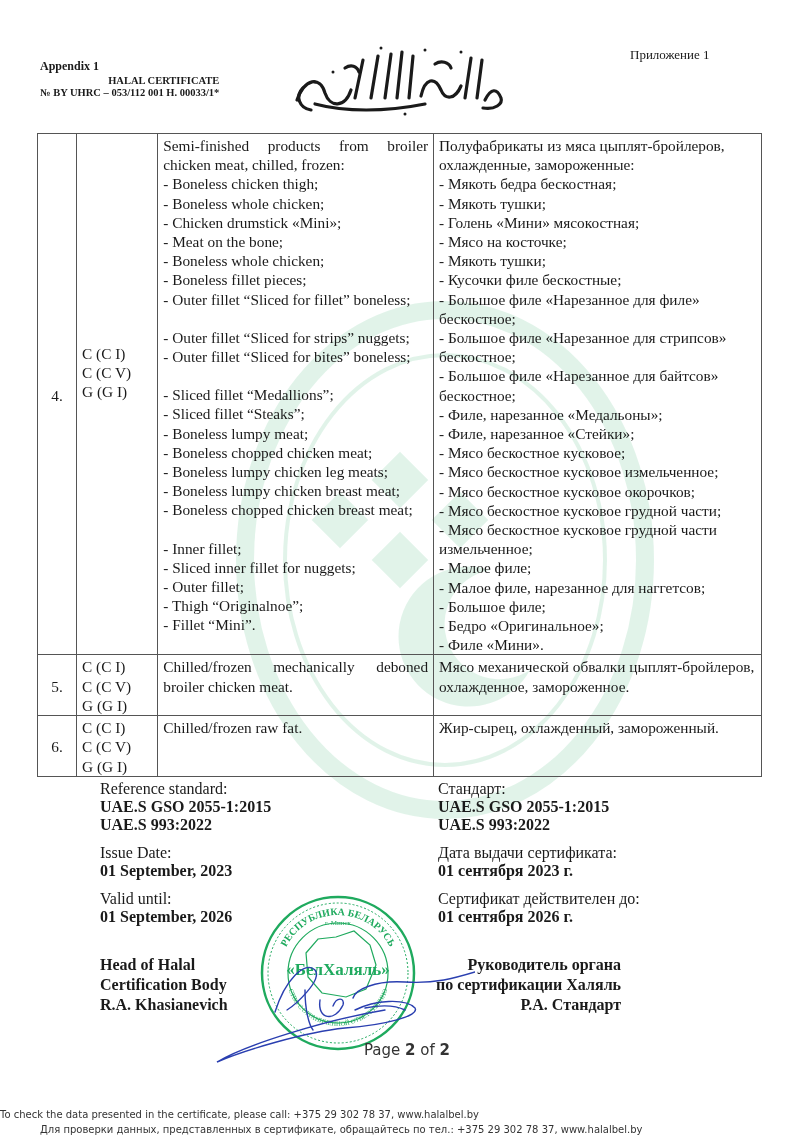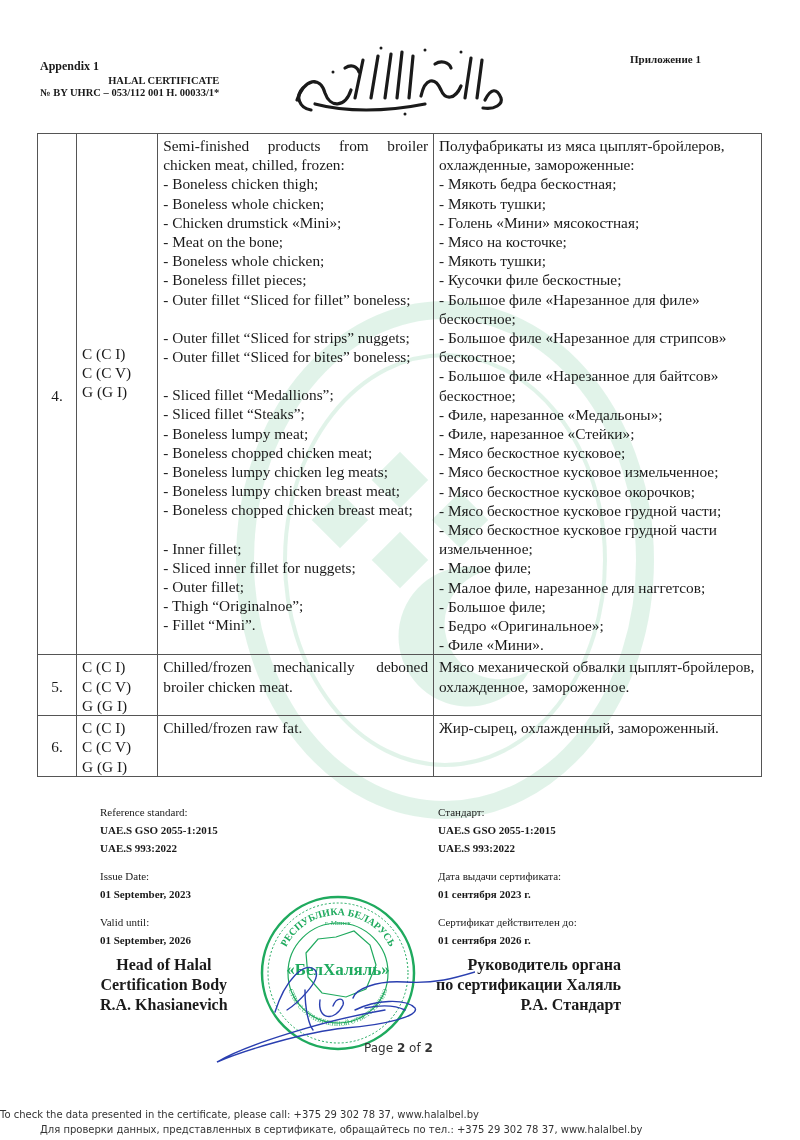--- a/index.html
+++ b/index.html
@@ -2,37 +2,37 @@
 <html><head>
 <meta charset="utf-8">
 <style>
   html, body { margin: 0; padding: 0; background: #ffffff; }
   body { width: 800px; height: 1140px; position: relative; overflow: hidden; color: #1a1a1a;
          font-family: "Liberation Serif", serif; }
   .abs { position: absolute; }
   .hdr-left { left: 40px; top: 57px; }
   .hdr-left .t1 { font-weight: bold; font-size: 12px; line-height: 18px; }
   .hdr-left .t2 { font-weight: bold; font-size: 10.5px; line-height: 12px; text-align: right; }
-  .hdr-right { left: 630px; top: 53px; font-weight: bold; font-size: 11px; }
+  .hdr-right { left: 630px; top: 47px; font-weight: normal; font-size: 13px; }
   .basmala { left: 285px; top: 38px; width: 225px; height: 80px; }
   .watermark { left: 230px; top: 270px; width: 430px; height: 580px; opacity: 0.13; }
   table.cert { position: absolute; left: 37px; top: 133px; width: 725px; border-collapse: collapse;
                font-size: 15.3px; line-height: 19.2px; }
   table.cert td { border: 1px solid #555; vertical-align: top; padding: 2px 5px 0 5px; }
   td.num { width: 28px; text-align: center; vertical-align: middle !important; }
   td.cat { width: 70px; }
   td.en { width: 264px; }
   td.ru { width: 316px; }
   .just { text-align: justify; text-align-last: left; }
   .spacer { height: 19px; }
-  .foot-block { font-size: 11px; line-height: 18px; margin-top: 23px; }
+  .foot-block { font-size: 16px; line-height: 18px; }
   .foot-block .b { font-weight: bold; }
   .gap { height: 10px; }
   .sig { font-weight: bold; font-size: 16px; line-height: 20px; }
-  .page { left: 364px; top: 1041px; font-family: "DejaVu Sans", sans-serif; font-size: 12px; color: #333; }
+  .page { left: 364px; top: 1041px; font-family: "DejaVu Sans", sans-serif; font-size: 15px; color: #333; }
   .page b { font-weight: bold; }
   .contact { left: 0; width: 800px; text-align: left; font-family: "DejaVu Sans", sans-serif;
              font-size: 10px; color: #333; line-height: 15px; margin-top: 16px; }
   .stamp { left: 258px; top: 893px; width: 160px; height: 160px; }
   .signature { left: 205px; top: 950px; width: 270px; height: 115px; }
 </style>
 </head>
 <body>
 
 <div class="abs hdr-left">
@@ -194,21 +194,21 @@
   <div class="b">UAE.S GSO 2055-1:2015</div>
   <div class="b">UAE.S 993:2022</div>
   <div class="gap"></div>
   <div>Дата выдачи сертификата:</div>
   <div class="b">01 сентября 2023 г.</div>
   <div class="gap"></div>
   <div>Сертификат действителен до:</div>
   <div class="b">01 сентября 2026 г.</div>
 </div>
 
-<div class="abs sig" style="left:100px; top:955px;text-align:center;">
+<div class="abs sig" style="left:100px; top:955px;">
   <div>Head of Halal</div>
   <div>Certification Body</div>
   <div>R.A. Khasianevich</div>
 </div>
 <div class="abs sig" style="left:436px; top:955px;text-align:right;">
   <div>Руководитель органа</div>
   <div>по сертификации Халяль</div>
   <div>Р.А. Стандарт</div>
 </div>
 

